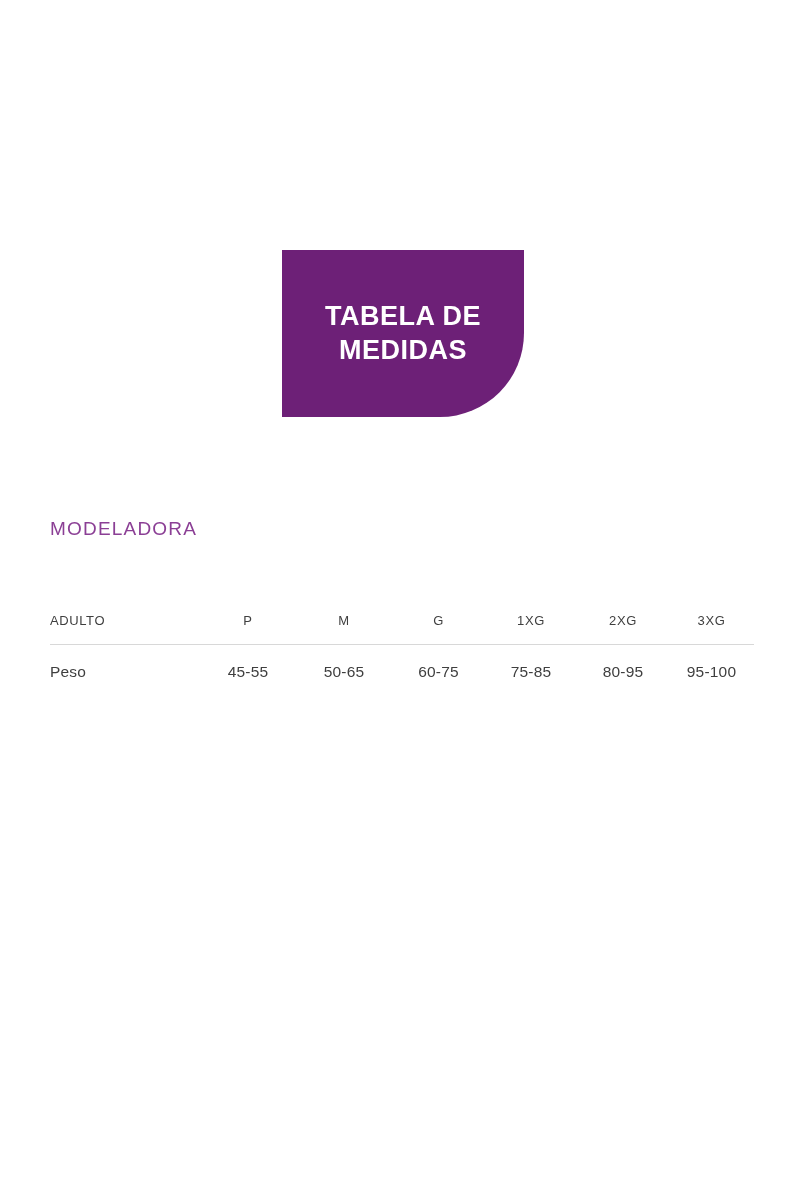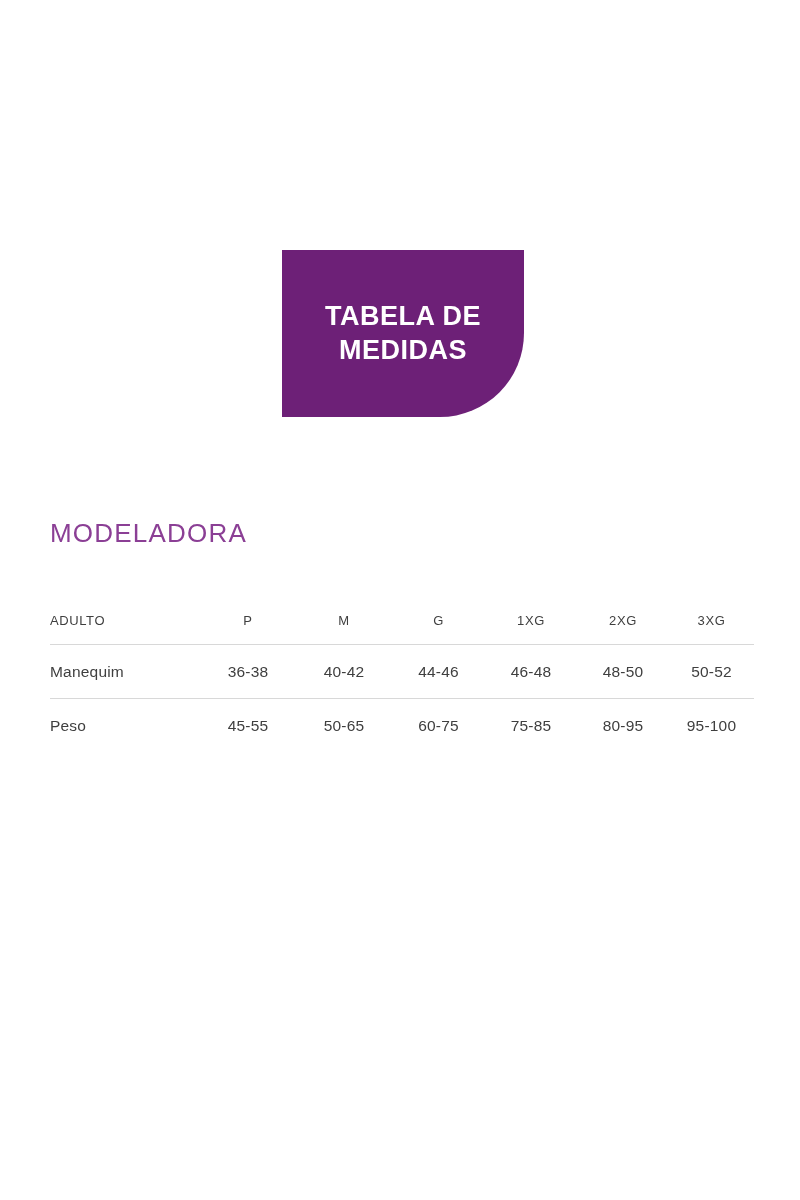--- a/index.html
+++ b/index.html
@@ -43,21 +43,21 @@
     line-height: 1.25;
     text-align: center;
     white-space: pre-line;
   }
 
   
   .section-title {
     position: absolute;
     left: 50px;
     top: 518px;
-    font-size: 26px;
+    font-size: 19px;
     color: #8b3f95;
     letter-spacing: 1.2px;
     font-weight: normal;
   }
 
   
   .table-wrap {
     position: absolute;
     left: 50px;
     top: 596px;
@@ -134,29 +134,20 @@
         <th>P</th>
         <th>M</th>
         <th>G</th>
         <th>1XG</th>
         <th>2XG</th>
         <th>3XG</th>
       </tr>
     </thead>
     <tbody>
       <tr>
-        <th class="rowhead">Manequim</th>
-        <td>36-38</td>
-        <td>40-42</td>
-        <td>44-46</td>
-        <td>46-48</td>
-        <td>48-50</td>
-        <td>50-52</td>
-      </tr>
-      <tr>
         <th class="rowhead">Peso</th>
         <td>45-55</td>
         <td>50-65</td>
         <td>60-75</td>
         <td>75-85</td>
         <td>80-95</td>
         <td>95-100</td>
       </tr>
     </tbody>
   </table>

